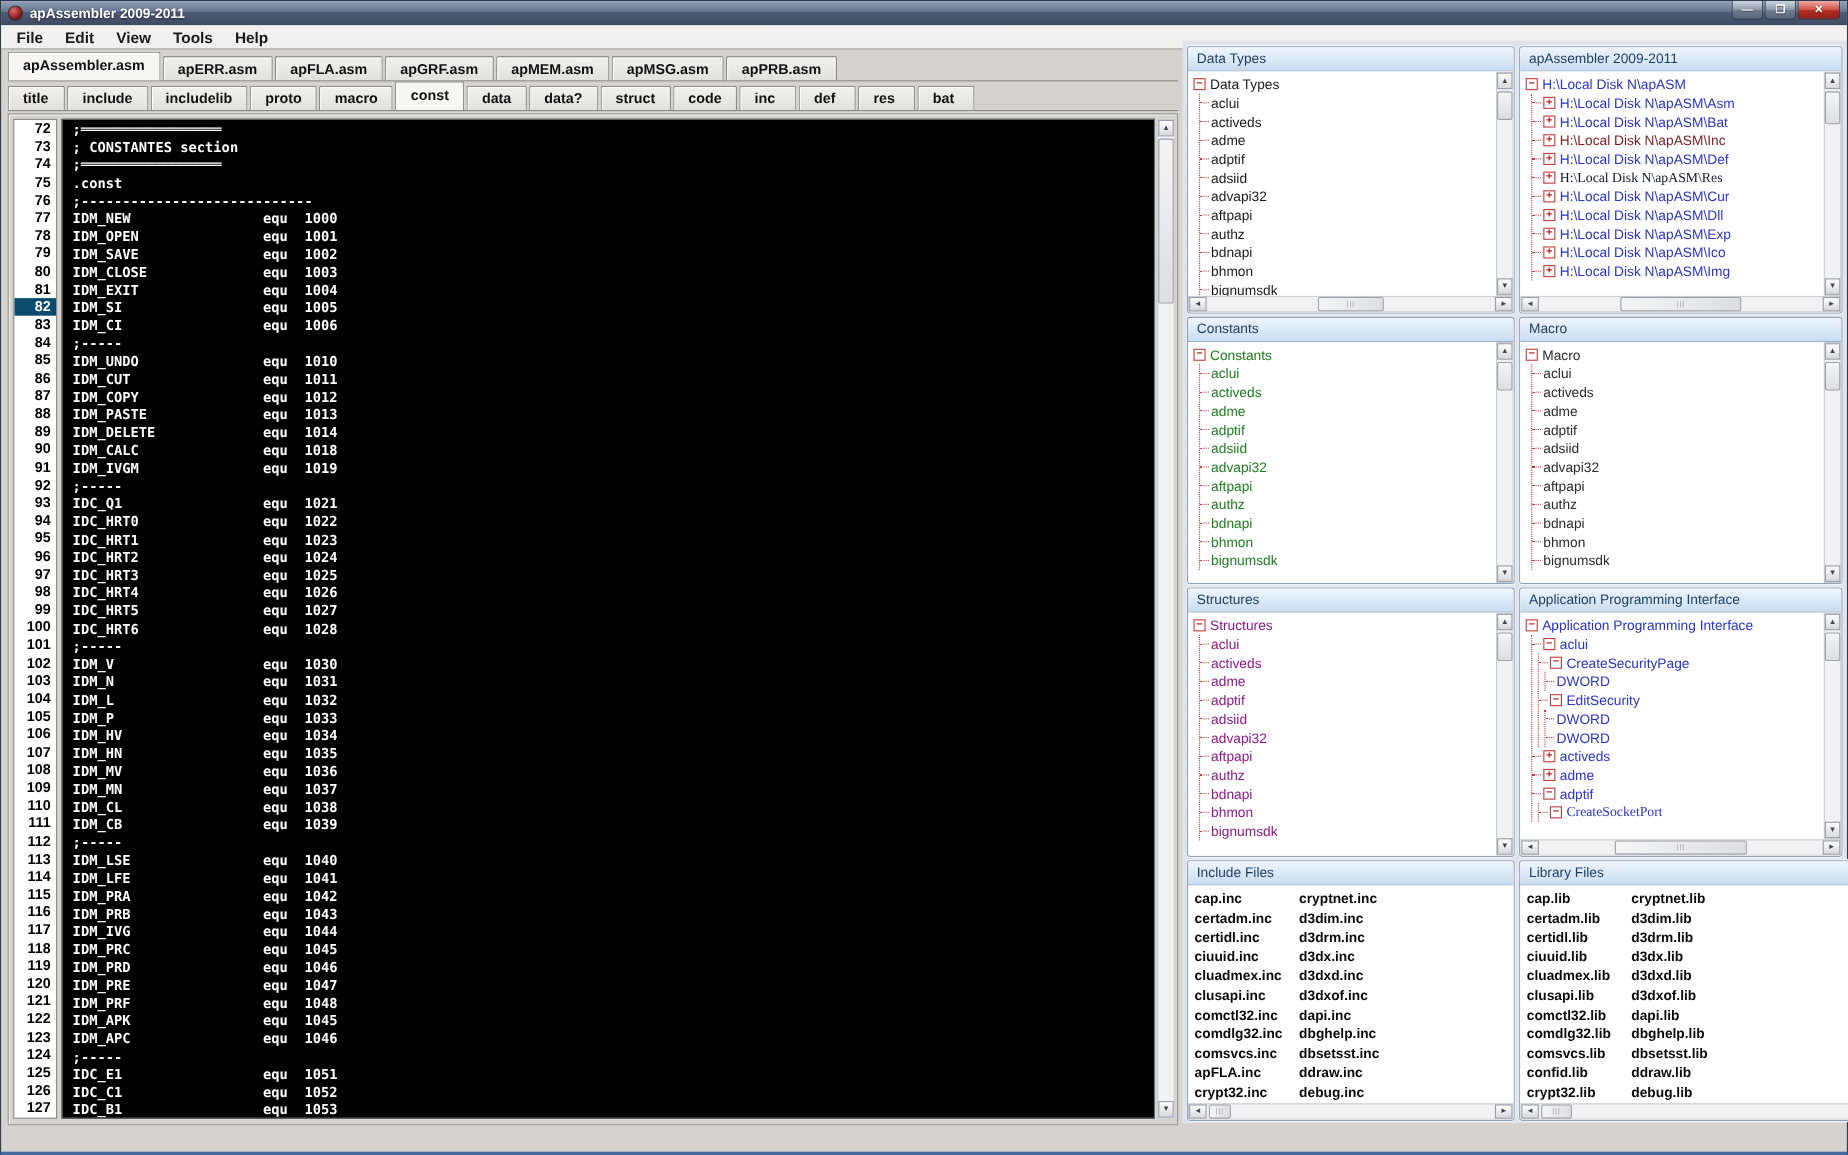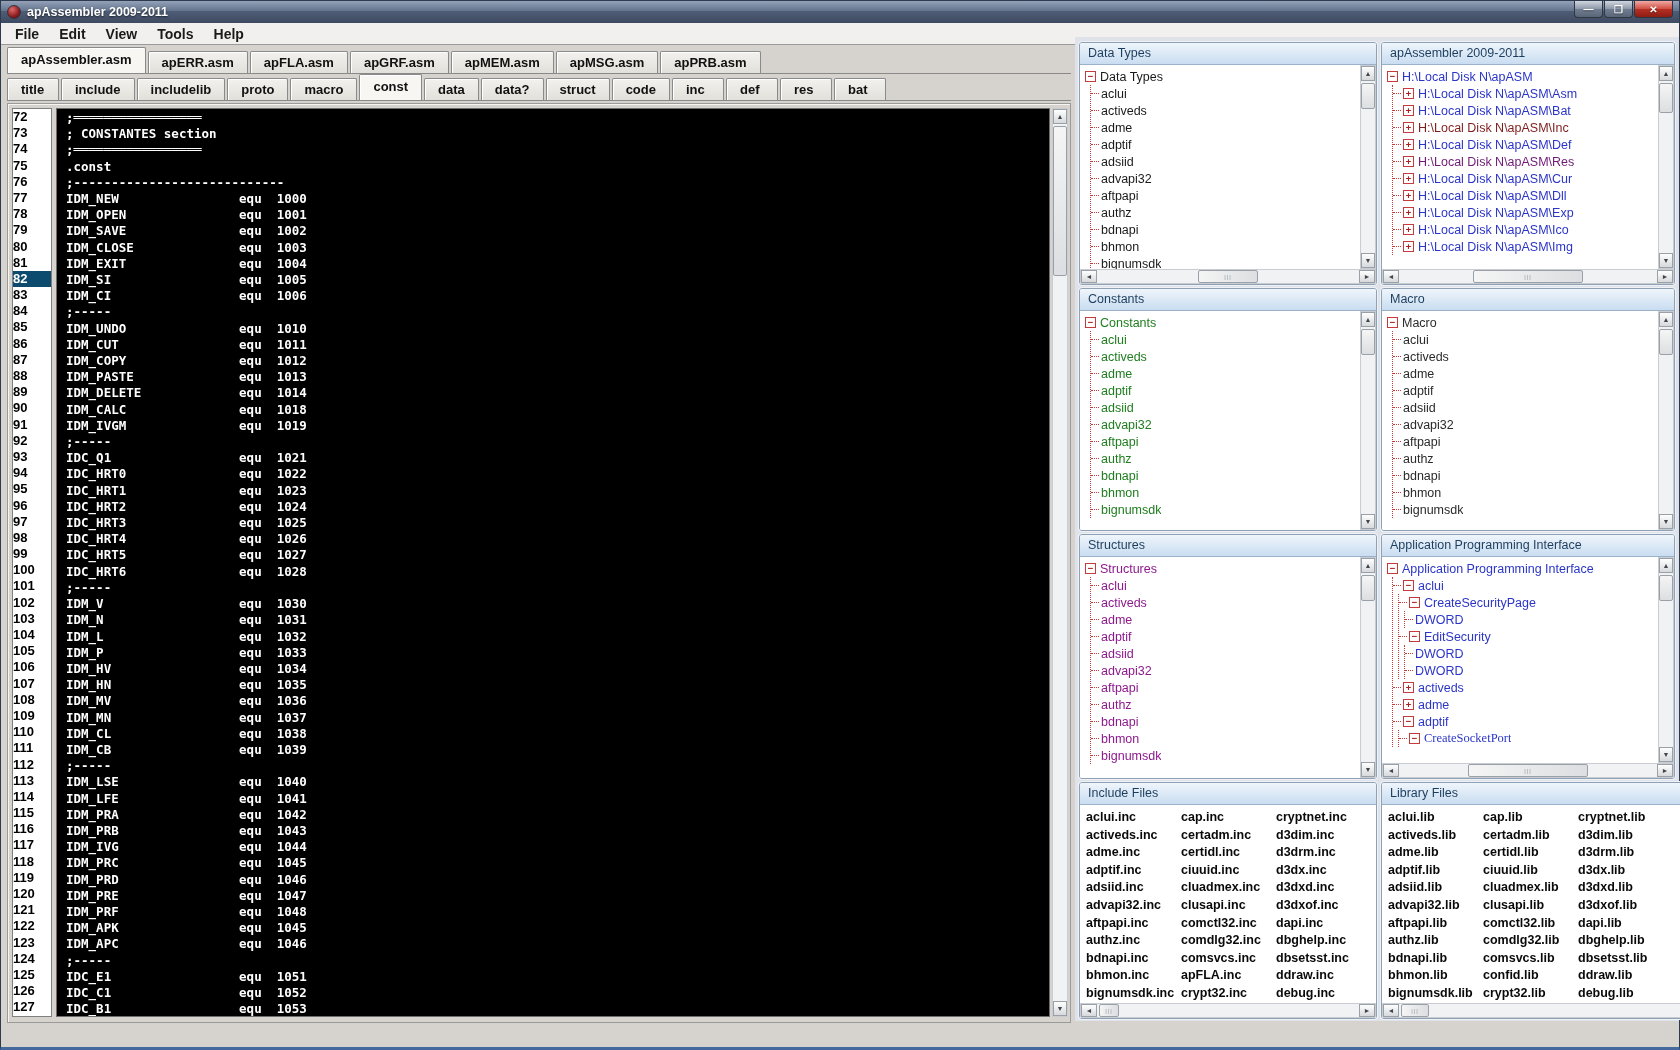--- a/index.html
+++ b/index.html
@@ -39,21 +39,21 @@
     font-size:13px; font-weight:bold; color:#111; padding:3px 13px 3px 13px; white-space:nowrap;
     height:22px; display:flex; align-items:center; }
   .tab.active { background:#f7f6f3; height:26px; padding-bottom:6px; z-index:2; }
   .stab { min-width:52px; justify-content:flex-start; }
 
   
   #editor { position:absolute; left:6px; top:102px; width:1064px; height:920px;
     background:#d6d3ce; border:1px solid #9a9a9a; box-shadow:inset 1px 1px 0 #f5f4f1; }
   #gutter { position:absolute; left:4px; top:4px; width:40px; bottom:5px; background:#fff;
     border:1px solid #808080; overflow:hidden; }
-  .gline { height:16.2px; line-height:16.2px; text-align:left; padding-right:5px;
+  .gline { height:16.2px; line-height:16.2px; text-align:right; padding-right:5px;
     font-size:13px; font-weight:bold; color:#000; }
   .gline.sel { background:#0c4a6e; color:#fff; }
   #codebox { position:absolute; left:48px; top:4px; right:20px; bottom:5px; background:#000;
     border:1px solid #6e6e6e; overflow:hidden; }
   #code { font-family:"DejaVu Sans Mono", monospace; font-size:12.5px; font-weight:bold;
     line-height:16.2px; color:#fff; padding:1px 0 0 9px; white-space:pre; }
 
   
   .vscroll { position:absolute; width:16px; background:#f1f2f4; border:1px solid #c9ccd1;
     display:flex; flex-direction:column; }
@@ -512,33 +512,20 @@
             </div>
             <div class="sbtn">▼</div>
           </div>
         </div>
       </div>
       <div class="panel" style="left: 4px; top: 745px; width: 298px; height: 237px;">
         <div class="phead">Include Files</div>
         <div class="pbody">
           <div class="files" style="position: absolute; inset: 0px 0px 15px; overflow: hidden;">
             <div class="fcol">
-              <div class="fitem">aclui.inc</div>
-              <div class="fitem">activeds.inc</div>
-              <div class="fitem">adme.inc</div>
-              <div class="fitem">adptif.inc</div>
-              <div class="fitem">adsiid.inc</div>
-              <div class="fitem">advapi32.inc</div>
-              <div class="fitem">aftpapi.inc</div>
-              <div class="fitem">authz.inc</div>
-              <div class="fitem">bdnapi.inc</div>
-              <div class="fitem">bhmon.inc</div>
-              <div class="fitem">bignumsdk.inc</div>
-            </div>
-            <div class="fcol">
               <div class="fitem">cap.inc</div>
               <div class="fitem">certadm.inc</div>
               <div class="fitem">certidl.inc</div>
               <div class="fitem">ciuuid.inc</div>
               <div class="fitem">cluadmex.inc</div>
               <div class="fitem">clusapi.inc</div>
               <div class="fitem">comctl32.inc</div>
               <div class="fitem">comdlg32.inc</div>
               <div class="fitem">comsvcs.inc</div>
               <div class="fitem">apFLA.inc</div>
@@ -597,21 +584,21 @@
                 </div>
                 <div class="tgroup">
                   <div class="trow">
                     <span class="tbox">+</span>
                     <span class="tlabel" style="color: rgb(43, 53, 200);">H:\Local Disk N\apASM\Def</span>
                   </div>
                 </div>
                 <div class="tgroup">
                   <div class="trow">
                     <span class="tbox">+</span>
-                    <span class="tlabel" style="color: #701a75;">H:\Local Disk N\apASM\Res</span>
+                    <span class="tlabel" style="color: #0f172a; font-family: Liberation Serif, serif;">H:\Local Disk N\apASM\Res</span>
                   </div>
                 </div>
                 <div class="tgroup">
                   <div class="trow">
                     <span class="tbox">+</span>
                     <span class="tlabel" style="color: rgb(43, 53, 200);">H:\Local Disk N\apASM\Cur</span>
                   </div>
                 </div>
                 <div class="tgroup">
                   <div class="trow">
@@ -825,33 +812,20 @@
             </div>
             <div class="sbtn">►</div>
           </div>
         </div>
       </div>
       <div class="panel" style="left: 306px; top: 745px; width: 322px; height: 237px;">
         <div class="phead">Library Files</div>
         <div class="pbody">
           <div class="files" style="position: absolute; inset: 0px 0px 15px; overflow: hidden;">
             <div class="fcol">
-              <div class="fitem">aclui.lib</div>
-              <div class="fitem">activeds.lib</div>
-              <div class="fitem">adme.lib</div>
-              <div class="fitem">adptif.lib</div>
-              <div class="fitem">adsiid.lib</div>
-              <div class="fitem">advapi32.lib</div>
-              <div class="fitem">aftpapi.lib</div>
-              <div class="fitem">authz.lib</div>
-              <div class="fitem">bdnapi.lib</div>
-              <div class="fitem">bhmon.lib</div>
-              <div class="fitem">bignumsdk.lib</div>
-            </div>
-            <div class="fcol">
               <div class="fitem">cap.lib</div>
               <div class="fitem">certadm.lib</div>
               <div class="fitem">certidl.lib</div>
               <div class="fitem">ciuuid.lib</div>
               <div class="fitem">cluadmex.lib</div>
               <div class="fitem">clusapi.lib</div>
               <div class="fitem">comctl32.lib</div>
               <div class="fitem">comdlg32.lib</div>
               <div class="fitem">comsvcs.lib</div>
               <div class="fitem">confid.lib</div>

